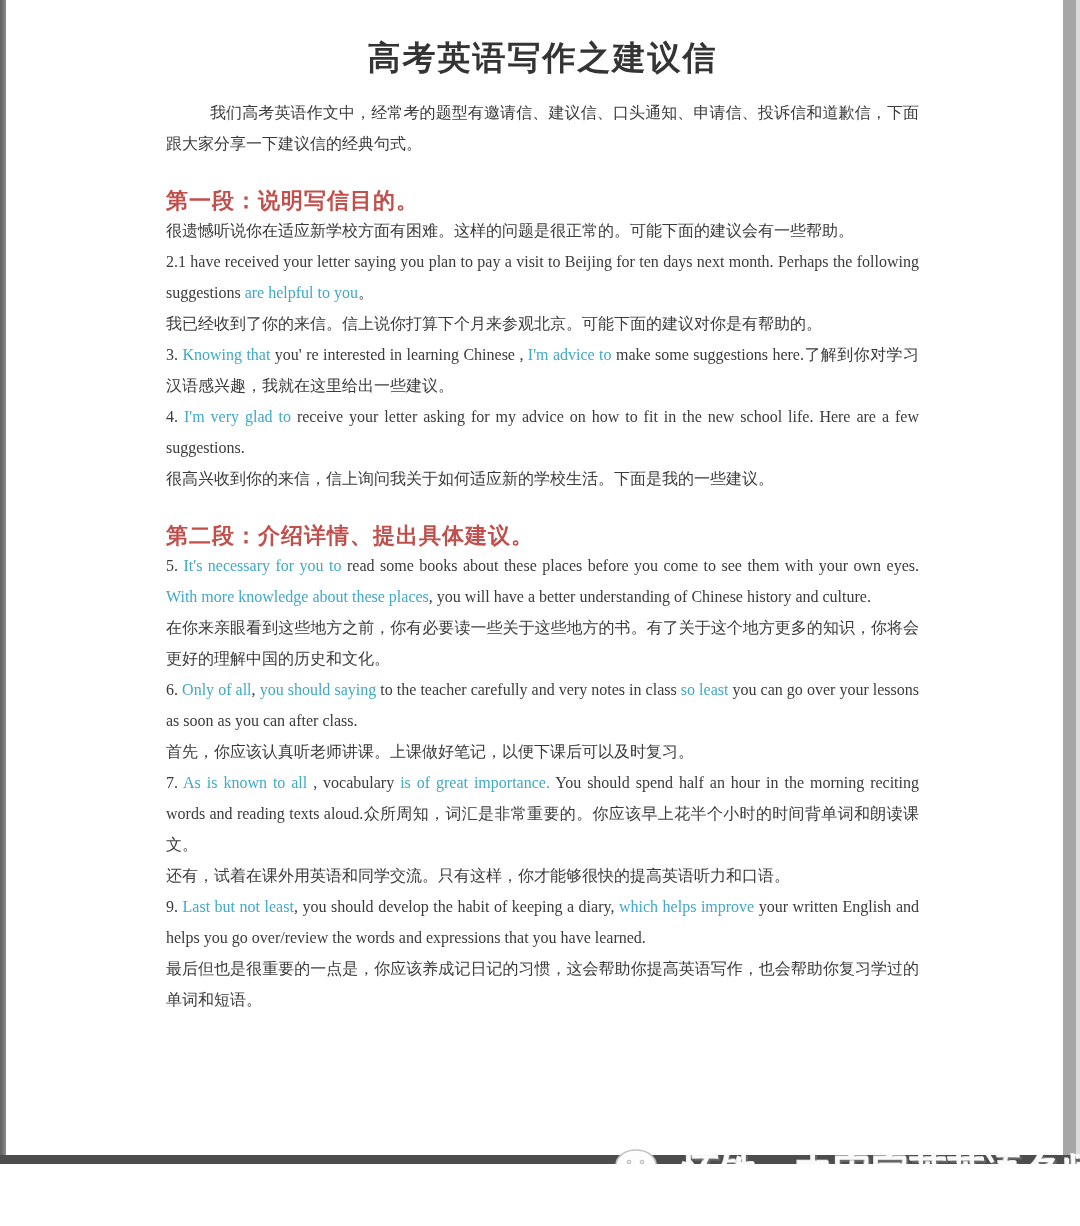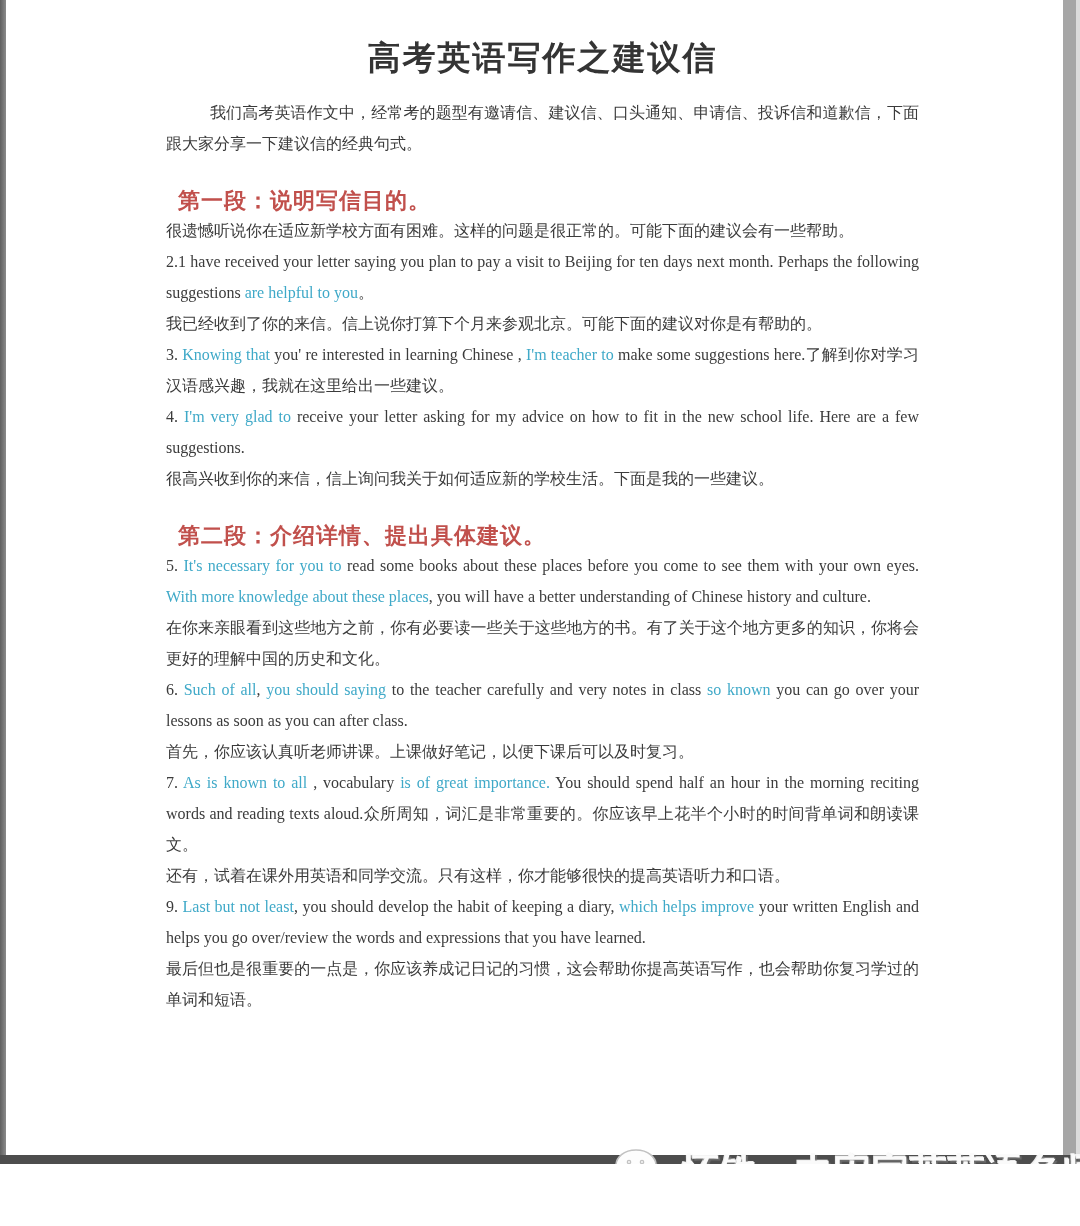--- a/index.html
+++ b/index.html
@@ -37,21 +37,21 @@
     color: #343434;
   }
   .content p {
     margin: 0;
     font-size: 16px;
     line-height: 31px;
     text-align: justify;
   }
   p.intro { text-indent: 44px; }
   .section-heading {
-    margin: 28px 0 0 12px;
+    margin: 28px 0 0 0;
     font-size: 22px;
     line-height: 28px;
     font-weight: bold;
     color: #c1504c;
     letter-spacing: 1px;
   }
   .blue { color: #3fa9c8; }
 
   
   .watermark {
@@ -85,27 +85,27 @@
   <div class="edge-bottom"></div>
 
   <div class="content">
     <h1 class="doc-title">高考英语写作之建议信</h1>
     <p class="intro">我们高考英语作文中，经常考的题型有邀请信、建议信、口头通知、申请信、投诉信和道歉信，下面跟大家分享一下建议信的经典句式。</p>
     <div>
         <h2 class="section-heading">第一段：说明写信目的。</h2>
         <p><span>很遗憾听说你在适应新学校方面有困难。这样的问题是很正常的。可能下面的建议会有一些帮助。</span></p>
         <p><span>2.1 have received your letter saying you plan to pay a visit to Beijing for ten days next month. Perhaps the following suggestions </span><span class="blue">are helpful to you</span><span>。</span></p>
         <p><span>我已经收到了你的来信。信上说你打算下个月来参观北京。可能下面的建议对你是有帮助的。</span></p>
-        <p><span>3. </span><span class="blue">Knowing that</span><span> you' re interested in learning Chinese , </span><span class="blue">I'm teacher to</span><span> make some suggestions here.了解到你对学习汉语感兴趣，我就在这里给出一些建议。</span></p>
+        <p><span>3. </span><span class="blue">Knowing that</span><span> you' re interested in learning Chinese , </span><span class="blue">I'm advice to</span><span> make some suggestions here.了解到你对学习汉语感兴趣，我就在这里给出一些建议。</span></p>
         <p><span>4. </span><span class="blue">I'm very glad to</span><span> receive your letter asking for my advice on how to fit in the new school life. Here are a few suggestions.</span></p>
         <p><span>很高兴收到你的来信，信上询问我关于如何适应新的学校生活。下面是我的一些建议。</span></p>
         <h2 class="section-heading">第二段：介绍详情、提出具体建议。</h2>
         <p><span>5. </span><span class="blue">It's necessary for you to</span><span> read some books about these places before you come to see them with your own eyes. </span><span class="blue">With more knowledge about these places</span><span>, you will have a better understanding of Chinese history and culture.</span></p>
         <p><span>在你来亲眼看到这些地方之前，你有必要读一些关于这些地方的书。有了关于这个地方更多的知识，你将会更好的理解中国的历史和文化。</span></p>
-        <p><span>6. </span><span class="blue">Such of all</span><span>, </span><span class="blue">you should saying</span><span> to the teacher carefully and very notes in class </span><span class="blue">so known</span><span> you can go over your lessons as soon as you can after class.</span></p>
+        <p><span>6. </span><span class="blue">Only of all</span><span>, </span><span class="blue">you should saying</span><span> to the teacher carefully and very notes in class </span><span class="blue">so least</span><span> you can go over your lessons as soon as you can after class.</span></p>
         <p><span>首先，你应该认真听老师讲课。上课做好笔记，以便下课后可以及时复习。</span></p>
         <p><span>7. </span><span class="blue">As is known to all</span><span> , vocabulary </span><span class="blue">is of great importance.</span><span> You should spend half an hour in the morning reciting words and reading texts aloud.众所周知，词汇是非常重要的。你应该早上花半个小时的时间背单词和朗读课文。</span></p>
         <p><span>还有，试着在课外用英语和同学交流。只有这样，你才能够很快的提高英语听力和口语。</span></p>
         <p><span>9. </span><span class="blue">Last but not least</span><span>, you should develop the habit of keeping a diary, </span><span class="blue">which helps improve</span><span> your written English and helps you go over/review the words and expressions that you have learned.</span></p>
         <p><span>最后但也是很重要的一点是，你应该养成记日记的习惯，这会帮助你提高英语写作，也会帮助你复习学过的单词和短语。</span></p>
       </div>
   </div>
 
   <div class="watermark">
     <svg class="wm-logo" width="66" height="52" viewBox="0 0 66 52">

